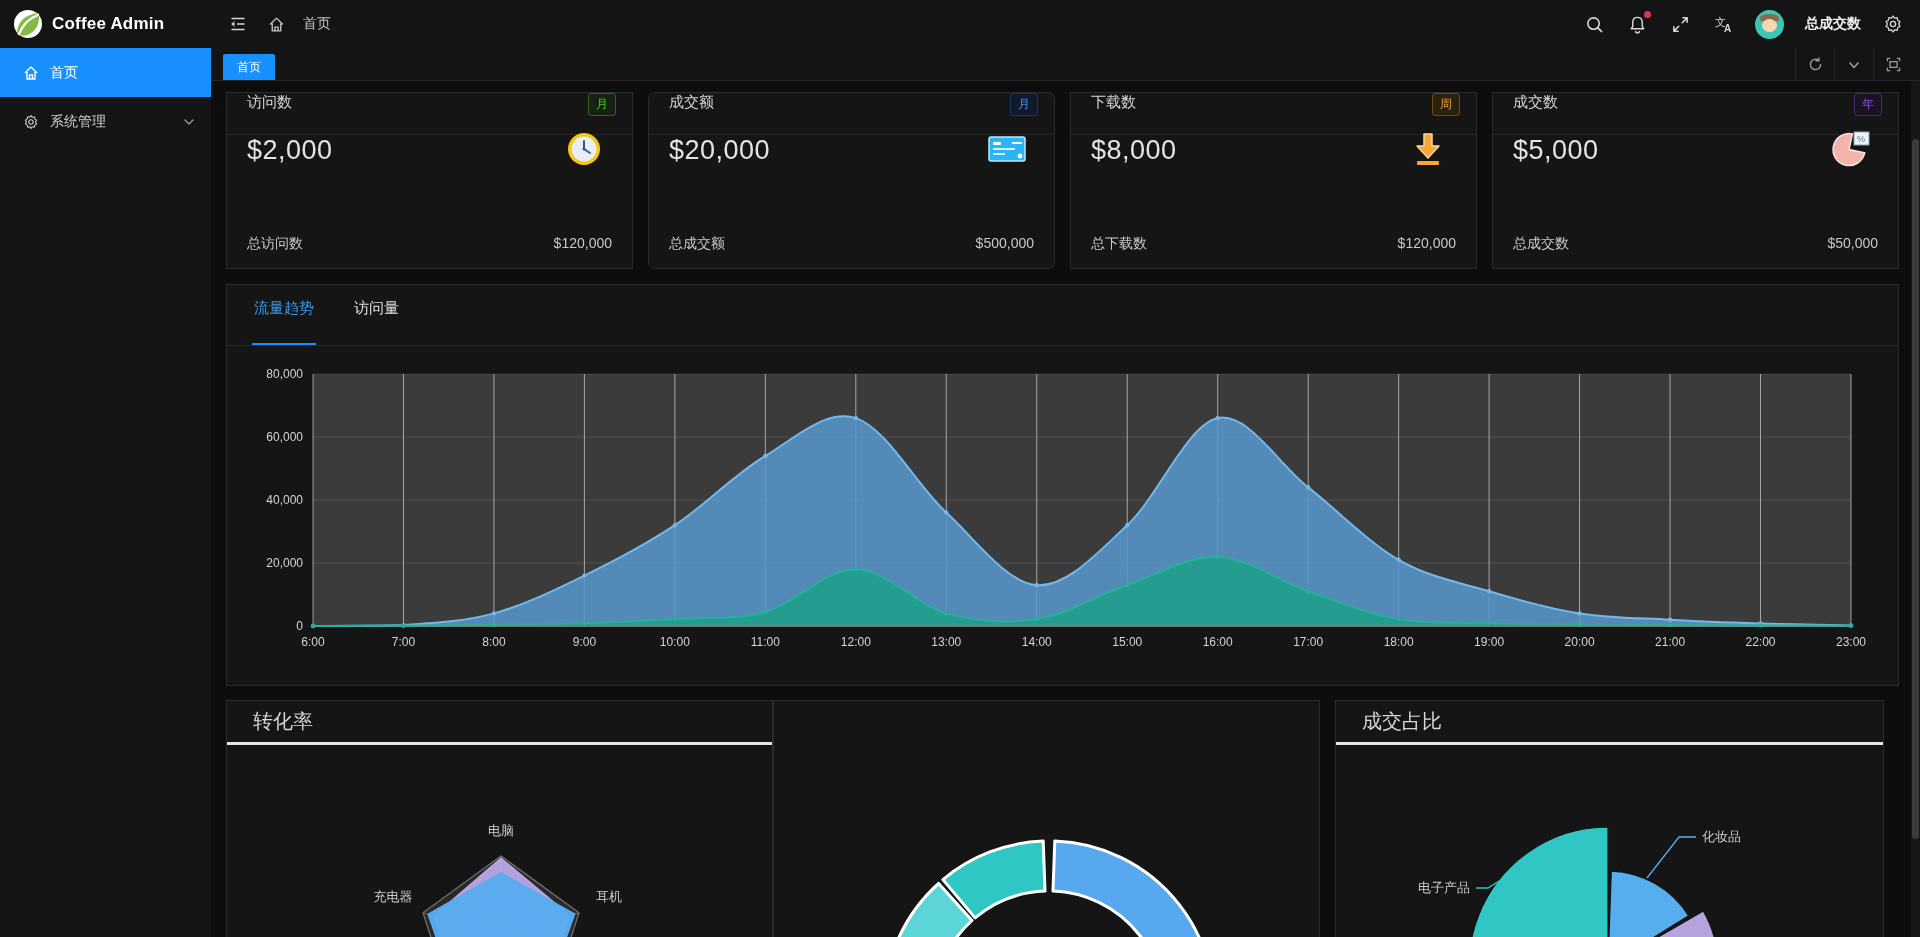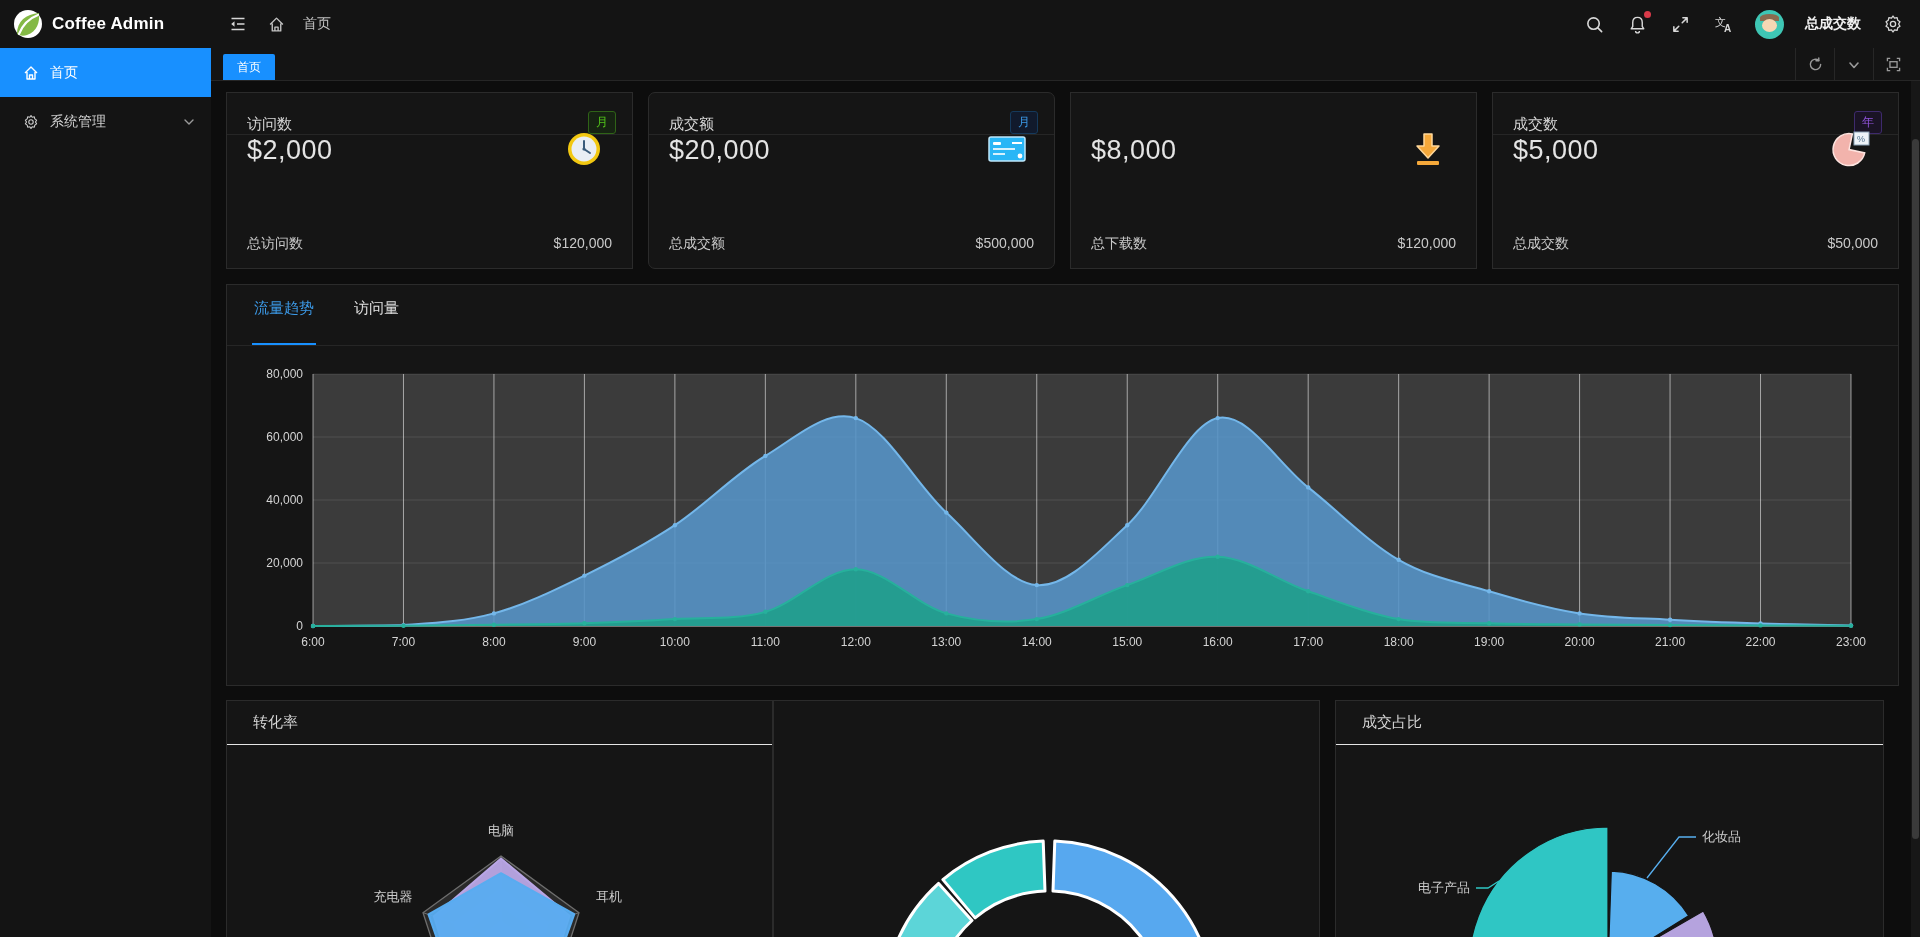--- a/index.html
+++ b/index.html
@@ -31,21 +31,21 @@
   
   .tabstrip { position:absolute; left:211px; top:48px; width:1709px; height:33px; background:#141414; border-bottom:1px solid #262626; }
   .page-tab { position:absolute; left:12px; top:6px; height:26px; padding:0 14px; background:#1890ff; color:#fff; font-size:12px; display:flex; align-items:center; border-radius:2px 2px 0 0; cursor:pointer; }
   .strip-tools { position:absolute; right:8px; top:0; height:33px; display:flex; }
   .strip-tool { width:39px; height:33px; display:flex; align-items:center; justify-content:center; border-left:1px solid #272727; color:#9a9a9a; cursor:pointer; }
 
   
   .content { position:absolute; left:211px; top:81px; width:1709px; height:856px; background:#0d0d0d; }
 
   .card { position:absolute; background:#151515; border:1px solid #2b2b2b; }
-  .card-hd { height:42px; display:flex; align-items:flex-end; justify-content:space-between; padding:0 16px 0 20px; border-bottom:1px solid #262626; }
+  .card-hd { height:42px; display:flex; align-items:flex-start; justify-content:space-between; padding:0 16px 12px 20px; border-bottom:1px solid #262626; }
   .card-title { font-size:15px; color:#d6d6d6; }
   .badge { font-size:12px; padding:2px 7px; border-radius:3px; border:1px solid; }
   .stat-num { position:absolute; left:20px; top:42px; font-size:27px; color:#e4e4e4; letter-spacing:.5px; }
   .stat-icon { position:absolute; right:28px; top:36px; width:40px; height:40px; }
   .stat-foot { position:absolute; left:20px; right:20px; bottom:15px; display:flex; justify-content:space-between; font-size:14px; color:#c9c9c9; }
 
   .stat1 { left:15px;  top:11px; width:407px; height:177px; }
   .stat2 { left:437px; top:11px; width:407px; height:177px;border-radius:7px; }
   .stat3 { left:859px; top:11px; width:407px; height:177px; }
   .stat4 { left:1281px;top:11px; width:407px; height:177px; }
@@ -55,21 +55,21 @@
   .trend-tab { font-size:15px; color:#e0e0e0; padding-bottom:14px; cursor:pointer; position:relative; }
   .trend-tab.active { color:#3c9ae8; }
   .trend-tab.active:after { content:""; position:absolute; left:-2px; right:-2px; bottom:0; height:2px; background:#1890ff; }
   .trend-svg { position:absolute; left:0; top:62px; }
   .tick { fill:#d4d4d4; font-size:12px; font-family:"Liberation Sans",sans-serif; }
 
   .bp { top:619px; height:460px; }
   .bp1 { left:15px;   width:547px; }
   .bp2 { left:562px;  width:547px; }
   .bp3 { left:1124px; width:549px; }
-  .bp-hd { height:44px; display:flex; align-items:center; padding-left:26px; border-bottom:1px solid #e5e5e5; font-size:15px; color:#d6d6d6; }
+  .bp-hd { height:44px; display:flex; align-items:center; padding-left:26px; border-bottom:3px solid #e5e5e5; font-size:20px; color:#d6d6d6; }
   .bp-svg { position:absolute; left:0; top:44px; }
   .clabel { fill:#cccccc; font-size:13px; font-family:"Liberation Sans",sans-serif; }
 
   .scrollbar { position:absolute; right:0; top:81px; width:9px; height:856px; background:#171717; z-index:9; }
   .scroll-thumb { position:absolute; left:1px; top:58px; width:7px; height:700px; border-radius:4px; background:#3a3a3a; cursor:pointer; }
 
   svg { display:block; }
 </style>
 </head>
 <body>
@@ -231,20 +231,24 @@
             <rect x="26" y="13" width="10" height="2" fill="#fff"></rect>
           </svg>
       </span>
       <div class="stat-foot">
         <span>总成交额</span>
         <span>$500,000</span>
       </div>
     </div>
 
     <div class="card stat3">
+      <div class="card-hd">
+        <span class="card-title">下载数</span>
+        <span class="badge" style="color: rgb(230, 162, 60); background: rgb(43, 33, 17); border-color: rgb(107, 77, 20);">周</span>
+      </div>
       <div class="stat-num">$8,000</div>
       <span class="stat-icon">
         <svg width="40" height="40" viewBox="0 0 40 40">
             <path d="M16 5 h8 v12 h7 L20 29 L9 17 h7 Z" fill="#f5a83a" stroke="#ffd79a" stroke-width="1.5" stroke-linejoin="round"></path>
             <rect x="9" y="32" width="22" height="4" rx="1" fill="#f5a83a"></rect>
           </svg>
       </span>
       <div class="stat-foot">
         <span>总下载数</span>
         <span>$120,000</span>

